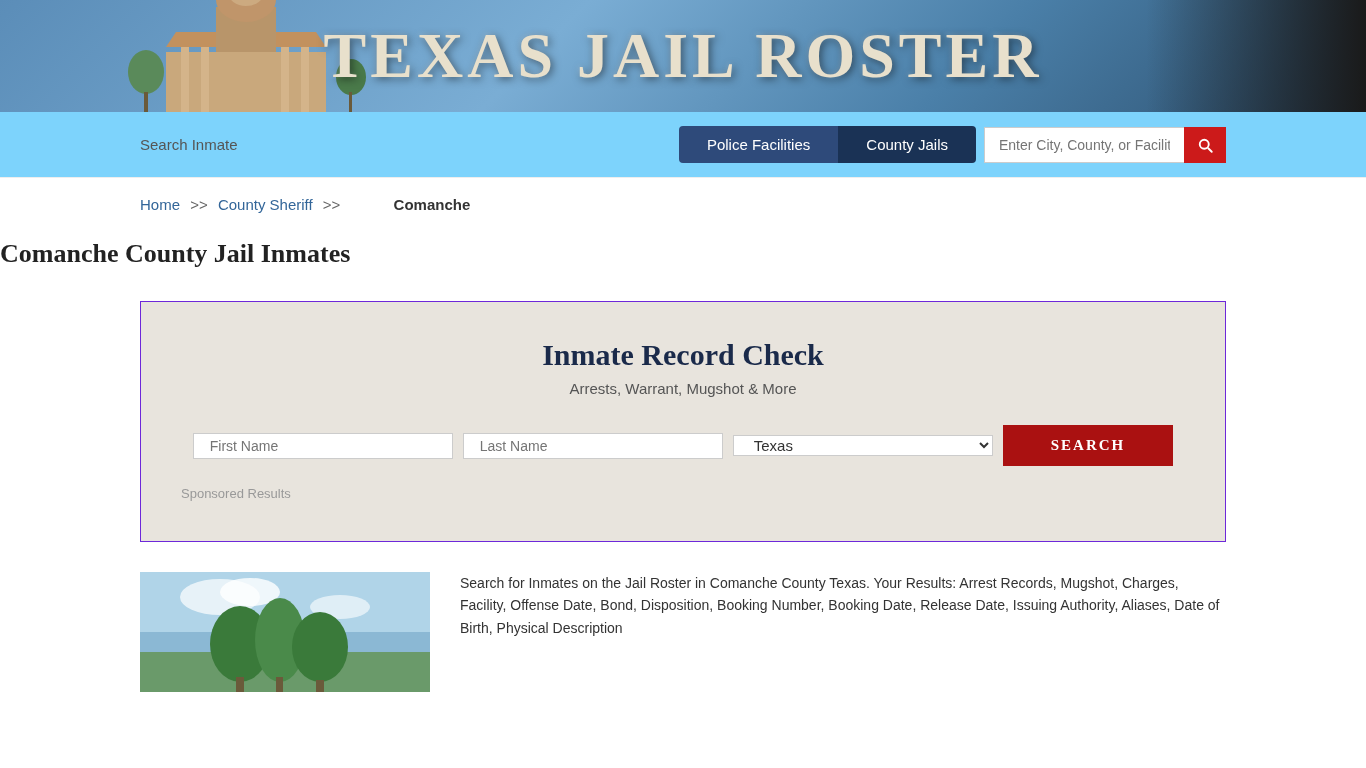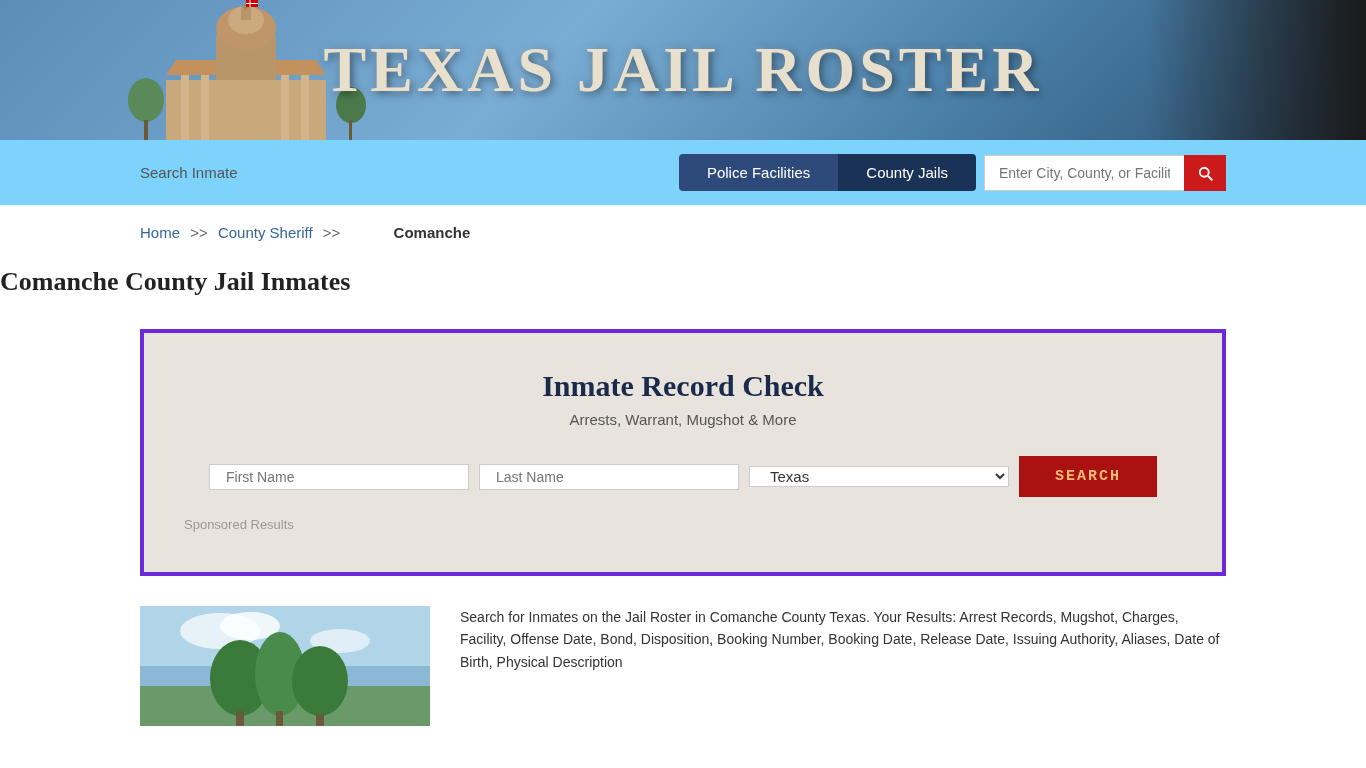--- a/index.html
+++ b/index.html
@@ -1,21 +1,21 @@
 <!DOCTYPE html>
 <html><head>
   <meta charset="utf-8">
   <style>
     * { box-sizing: border-box; margin: 0; padding: 0; }
     body { font-family: Georgia, 'Times New Roman', serif; background: #fff; color: #333; }
 
     
     .banner {
       width: 100%;
-      height: 140px;
+      height: 112px;
       background: linear-gradient(135deg, #5b8db8 0%, #7aadd4 40%, #4a7fa8 70%, #2c4f6e 100%);
       display: flex;
       align-items: center;
       justify-content: center;
       position: relative;
       overflow: hidden;
     }
     .banner-title {
       font-size: 64px;
       font-weight: bold;
@@ -130,21 +130,21 @@
       font-weight: bold;
       font-family: Georgia, serif;
       padding: 16px 0 32px;
       color: #222;
     }
 
     
     .record-check-box {
       margin: 0 140px 30px;
       background: #e8e4dd;
-      border: 4px solid #6d28d9;
+      border: 1px solid #6d28d9;
       padding: 36px 40px 40px;
       text-align: center;
     }
     .record-check-title {
       font-size: 30px;
       font-weight: bold;
       font-family: Georgia, serif;
       color: #1a2a4a;
       margin-bottom: 8px;
     }
@@ -178,26 +178,26 @@
       background: #fff;
       font-family: Arial, sans-serif;
       color: #333;
       flex: 1;
       max-width: 260px;
       outline: none;
       cursor: pointer;
     }
     .record-search-btn {
       background: #aa1111;
-      color: #fdba74;
+      color: #ffffff;
       border: none;
-      padding: 12px 36px;
-      font-size: 15px;
-      font-weight: bold;
-      font-family: Liberation Mono, monospace;
+      padding: 12px 48px;
+      font-size: 15px;
+      font-weight: bold;
+      font-family: Liberation Serif, serif;
       letter-spacing: 2px;
       cursor: pointer;
       text-transform: uppercase;
     }
     .sponsored-results {
       text-align: left;
       margin-top: 20px;
       font-size: 13px;
       color: #999;
       font-family: Arial, sans-serif;

